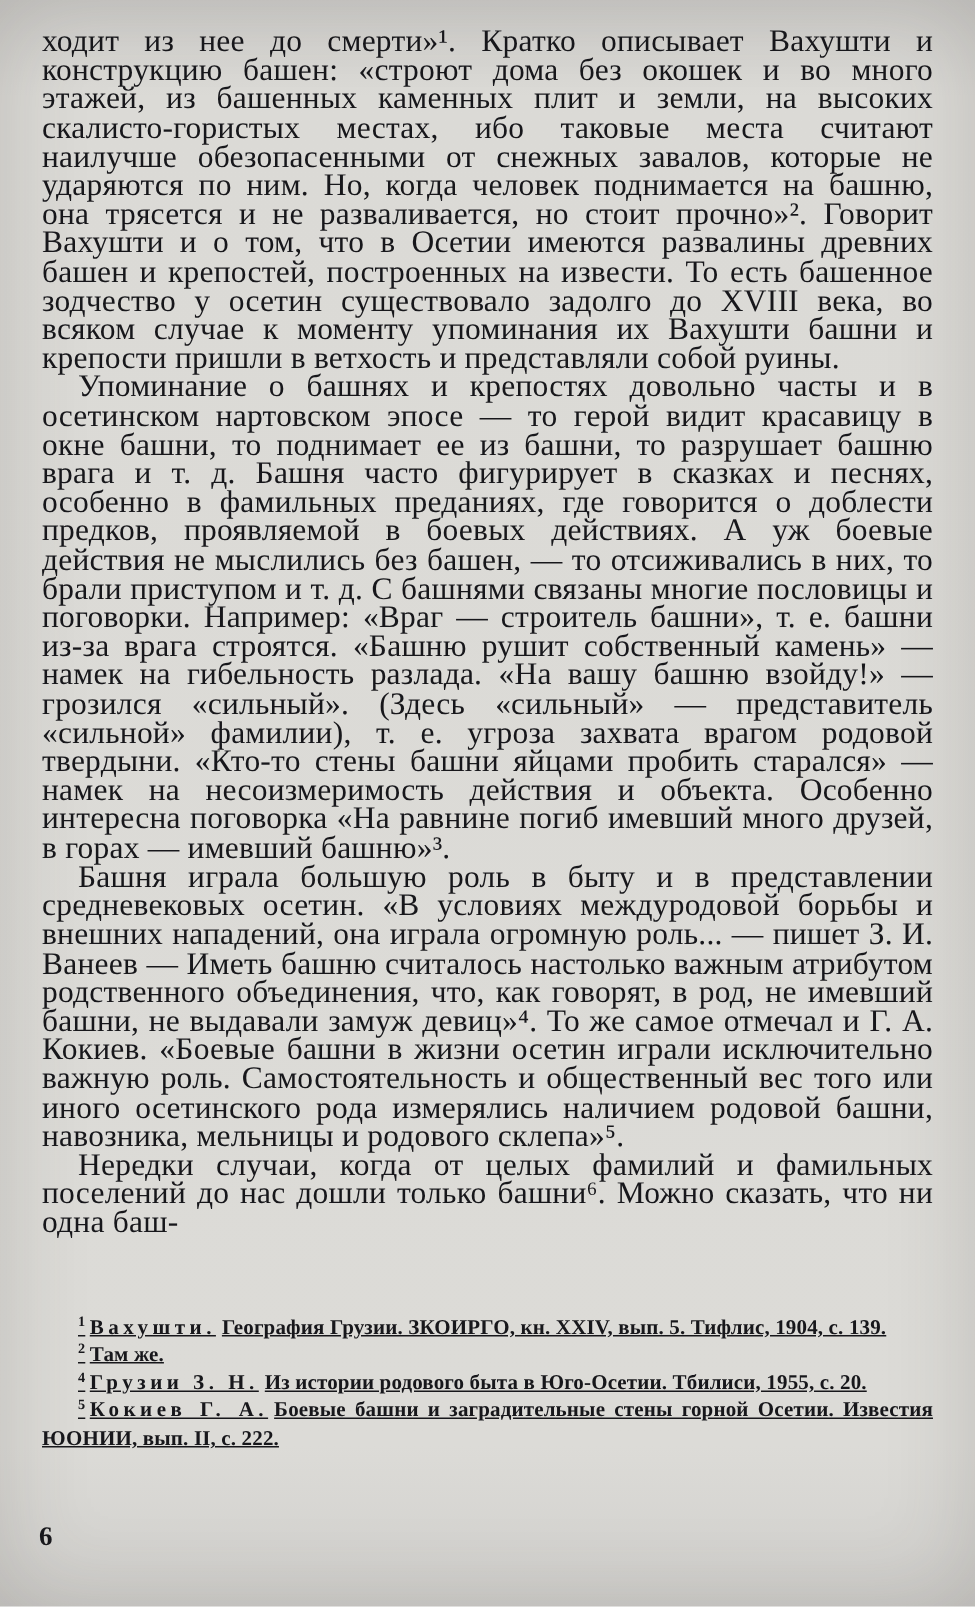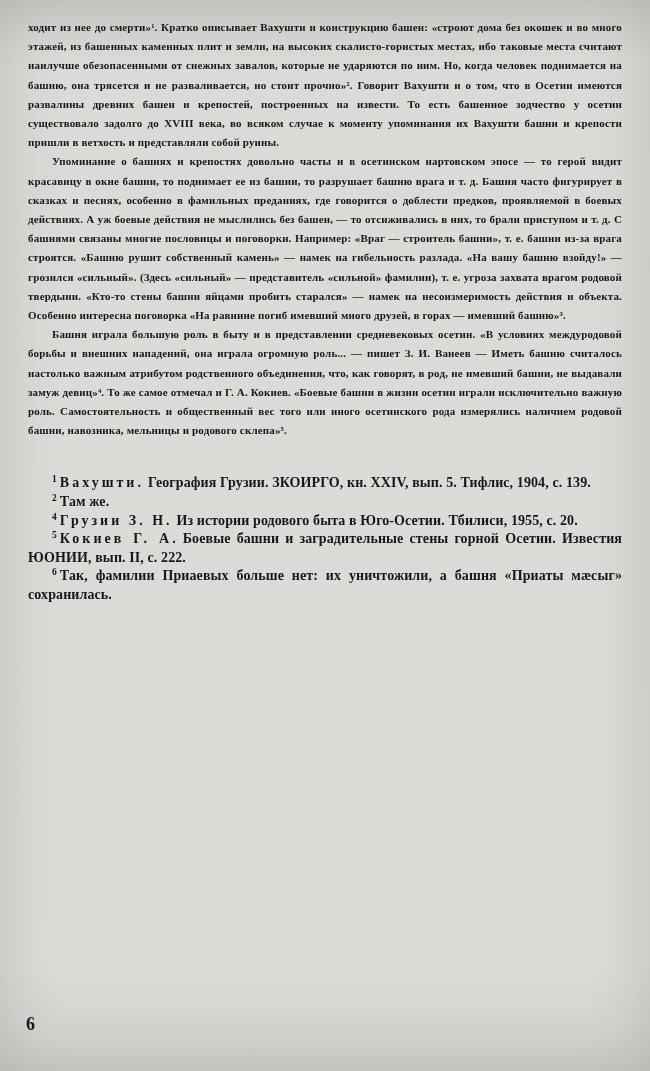--- a/index.html
+++ b/index.html
@@ -17,32 +17,33 @@
   }
   .page {
     position: absolute;
     inset: 0;
     padding: 18px 28px 0 28px;
     box-sizing: border-box;
     box-shadow: inset 0 0 60px rgba(60,58,52,0.18);
   }
   .main-text .para {
     margin: 0;
-    font-size: 11px;
+    font-size: 21px;
     line-height: 19.2px;
-    font-weight: 700;
+    font-weight: 400;
     text-align: justify;
     text-indent: 24px;
     letter-spacing: 0.15px;
   }
   .main-text .para.first {
     text-indent: 0;
   }
   .footnotes {
-    margin-top: 34px;
+    margin-top: 52px;
+    text-decoration: underline;
   }
   .footnote {
     margin: 0;
     font-size: 14px;
     line-height: 18.6px;
     font-weight: 700;
     text-align: justify;
     text-indent: 24px;
     letter-spacing: 0.1px;
   }
@@ -69,25 +70,25 @@
 </style>
 </head>
 <body>
 
 <div class="page">
 
   <div class="main-text">
     <p class="para first">ходит из нее до смерти»¹. Кратко описывает Вахушти и конструкцию башен: «строют дома без окошек и во много этажей, из башенных каменных плит и земли, на высоких скалисто-гористых местах, ибо таковые места считают наилучше обезопасенными от снежных завалов, которые не ударяются по ним. Но, когда человек поднимается на башню, она трясется и не разваливается, но стоит прочно»². Говорит Вахушти и о том, что в Осетии имеются развалины древних башен и крепостей, построенных на извести. То есть башенное зодчество у осетин существовало задолго до XVIII века, во всяком случае к моменту упоминания их Вахушти башни и крепости пришли в ветхость и представляли собой руины.</p>
     <p class="para">Упоминание о башнях и крепостях довольно часты и в осетинском нартовском эпосе — то герой видит красавицу в окне башни, то поднимает ее из башни, то разрушает башню врага и т. д. Башня часто фигурирует в сказках и песнях, особенно в фамильных преданиях, где говорится о доблести предков, проявляемой в боевых действиях. А уж боевые действия не мыслились без башен, — то отсиживались в них, то брали приступом и т. д. С башнями связаны многие пословицы и поговорки. Например: «Враг — строитель башни», т. е. башни из-за врага строятся. «Башню рушит собственный камень» — намек на гибельность разлада. «На вашу башню взойду!» — грозился «сильный». (Здесь «сильный» — представитель «сильной» фамилии), т. е. угроза захвата врагом родовой твердыни. «Кто-то стены башни яйцами пробить старался» — намек на несоизмеримость действия и объекта. Особенно интересна поговорка «На равнине погиб имевший много друзей, в горах — имевший башню»³.</p>
     <p class="para">Башня играла большую роль в быту и в представлении средневековых осетин. «В условиях междуродовой борьбы и внешних нападений, она играла огромную роль... — пишет З. И. Ванеев — Иметь башню считалось настолько важным атрибутом родственного объединения, что, как говорят, в род, не имевший башни, не выдавали замуж девиц»⁴. То же самое отмечал и Г. А. Кокиев. «Боевые башни в жизни осетин играли исключительно важную роль. Самостоятельность и общественный вес того или иного осетинского рода измерялись наличием родовой башни, навозника, мельницы и родового склепа»⁵.</p>
+    <p class="para">Нередки случаи, когда от целых фамилий и фамильных поселений до нас дошли только башни⁶. Можно сказать, что ни одна баш-</p>
   </div>
 
   <div class="footnotes">
     <p class="footnote"><sup>1</sup><span class="author">Вахушти.</span><span>География Грузии. ЗКОИРГО, кн. XXIV, вып. 5. Тифлис, 1904, с. 139.</span></p>
     <p class="footnote"><sup>2</sup><span class="author"></span><span>Там же.</span></p>
     <p class="footnote"><sup>4</sup><span class="author">Грузии З. Н.</span><span>Из истории родового быта в Юго-Осетии. Тбилиси, 1955, с. 20.</span></p>
     <p class="footnote"><sup>5</sup><span class="author">Кокиев Г. А.</span><span>Боевые башни и заградительные стены горной Осетии. Известия ЮОНИИ, вып. II, с. 222.</span></p>
-    <p class="footnote"><sup>6</sup><span class="author"></span><span>Так, фамилии Приаевых больше нет: их уничтожили, а башня «Приаты мæсыг» сохранилась.</span></p>
   </div>
 
   <div class="page-number">6</div>
 
 </div>
 
 </body></html>

